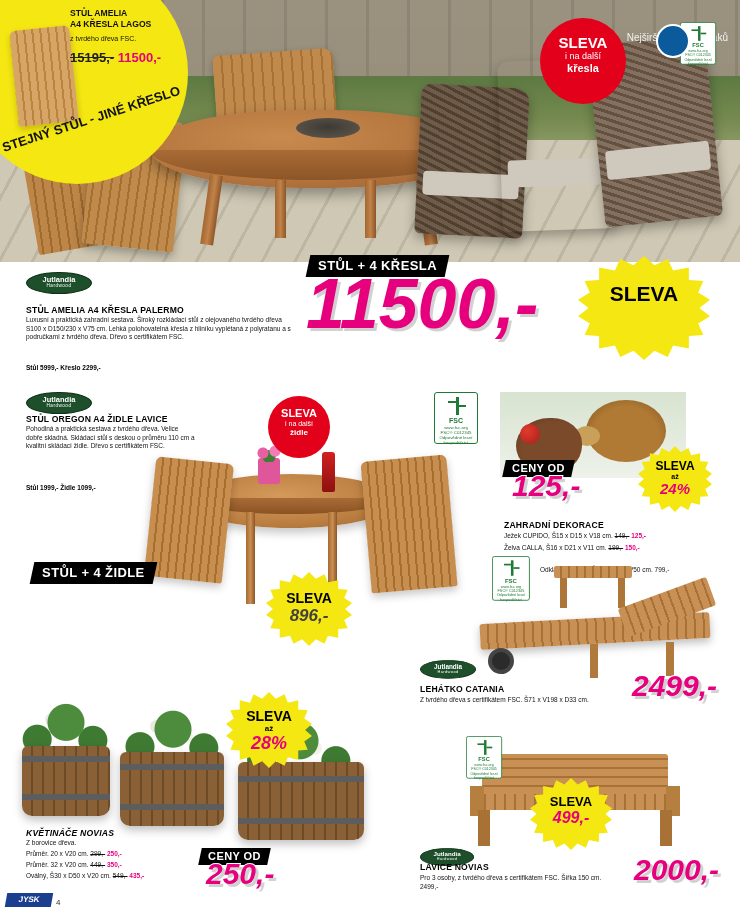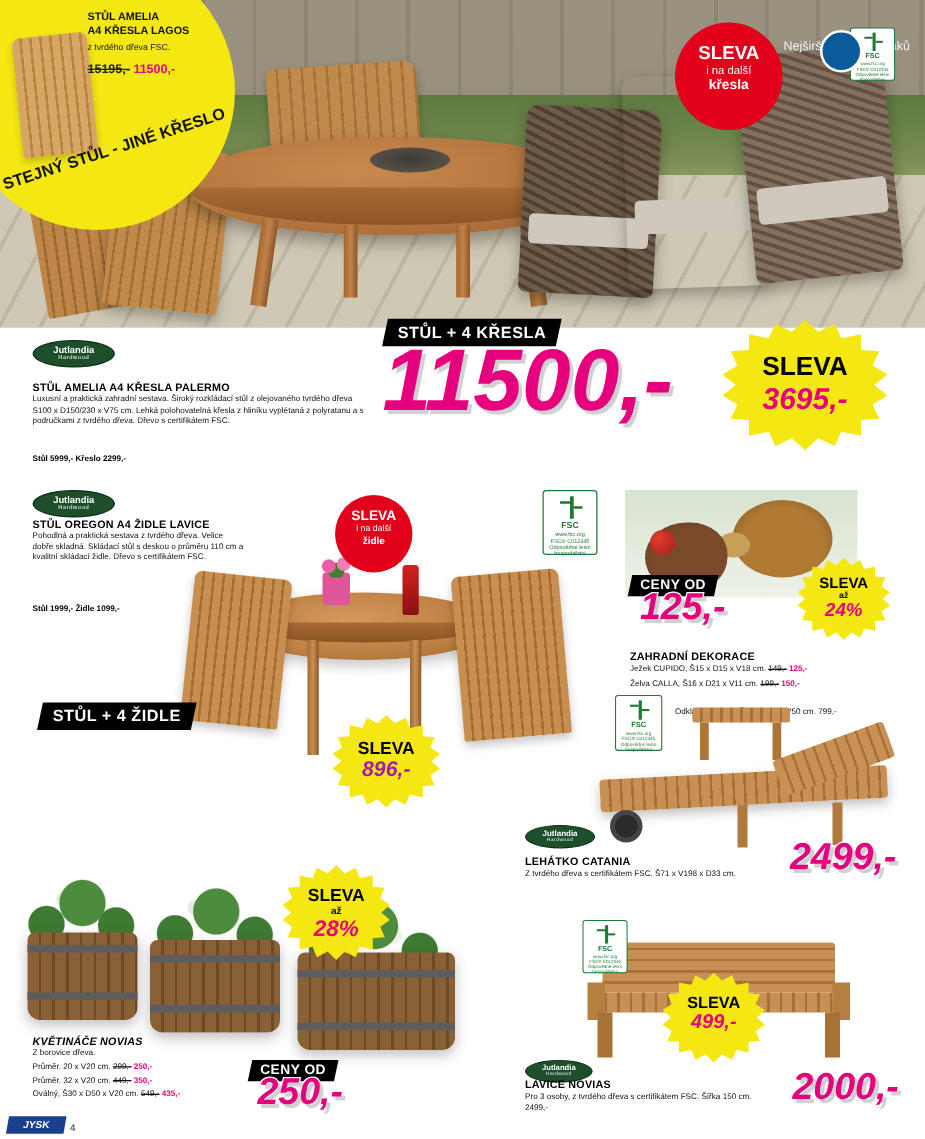--- a/index.html
+++ b/index.html
@@ -96,21 +96,21 @@
     box-shadow: 0 0 0 0 rgba(0,0,0,0);
   }
   .circle-badge .cb-title {
     position: absolute; left: 104px; top: 46px; width: 110px;
     font-size: 8.6px; font-weight: bold; line-height: 1.25; color: #111;
   }
   .circle-badge .cb-sub {
     position: absolute; left: 104px; top: 72px; width: 112px;
     font-size: 7px; line-height: 1.3; color: #111;
   }
-  .circle-badge .cb-price { font-size: 10px; font-weight: bold; }
+  .circle-badge .cb-price { font-size: 13px; font-weight: bold; }
   .circle-badge .cb-price s { color: #222; }
   .circle-badge .cb-price b { color: #e4007f; }
   .cb-arc {
     position: absolute; left: 38px; top: 150px; width: 176px; height: 52px;
     font-size: 13px; font-weight: bold; color: #111;
     transform: rotate(-18deg);
     white-space: nowrap;
   }
   .cb-chair {
     position: absolute; left: 48px; top: 66px; width: 60px; height: 96px;
@@ -345,21 +345,20 @@
     <div class="cb-arc">STEJNÝ STŮL - JINÉ KŘESLO</div>
   </div>
 
   <div style="position:absolute; left:308px; top:255px;">
     <div class="banner"><span>STŮL + 4 KŘESLA</span></div>
   </div>
   <div class="bigprice" style="position:absolute; left:306px; top:272px; font-size:70px;">11500,-</div>
 
   <div class="sun spiky" style="left:578px; top:256px; width:132px; height:104px; position:absolute;">
     <div style="padding-top:26px; font-size:21px;">SLEVA</div>
-    <div style="font-size:24px; color:#e6007e; font-style:italic;">3695,-</div>
   </div>
 
   <div style="position:absolute; left:26px; top:272px;">
     <div class="jut">Jutlandia<small>Hardwood</small></div>
   </div>
   <div class="ptitle" style="position:absolute; left:26px; top:305px; width:270px;">STŮL AMELIA A4 KŘESLA PALERMO</div>
   <div class="pdesc" style="position:absolute; left:26px; top:316px; width:272px;">Luxusní a praktická zahradní sestava. Široký rozkládací stůl z olejovaného tvrdého dřeva S100 x D150/230 x V75 cm. Lehká polohovatelná křesla z hliníku vyplétaná z polyratanu a s područkami z tvrdého dřeva. Dřevo s certifikátem FSC.</div>
   <div class="pprice-line" style="position:absolute; left:26px; top:364px;">Stůl 5999,- Křeslo 2299,-</div>
 
   <div style="position:absolute; left:26px; top:392px;">
@@ -394,21 +393,21 @@
       <div>Odpovědné lesní hospodářství</div>
     </div>
   </div>
 
   <div style="position:absolute; left:32px; top:562px;">
     <div class="banner"><span>STŮL + 4 ŽIDLE</span></div>
   </div>
 
   <div class="sun spiky" style="position:absolute; left:266px; top:572px; width:86px; height:74px;">
     <div style="padding-top:18px; font-size:14px;">SLEVA</div>
-    <div style="font-size:17px; color:#a21caf; font-style:italic;">896,-</div>
+    <div style="font-size:17px; color:#404040; font-style:italic;">896,-</div>
   </div>
 
   <div class="decor-bg"></div>
   <div class="turtle">
       <div class="head"></div>
     </div>
   <div class="hedgehog">
       <div class="apple"></div>
     </div>
 

